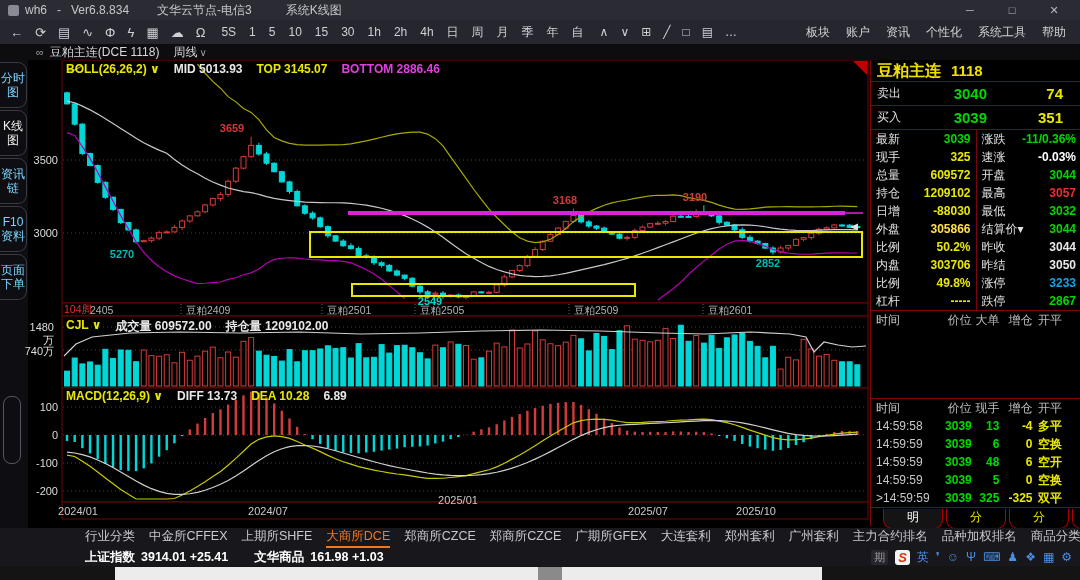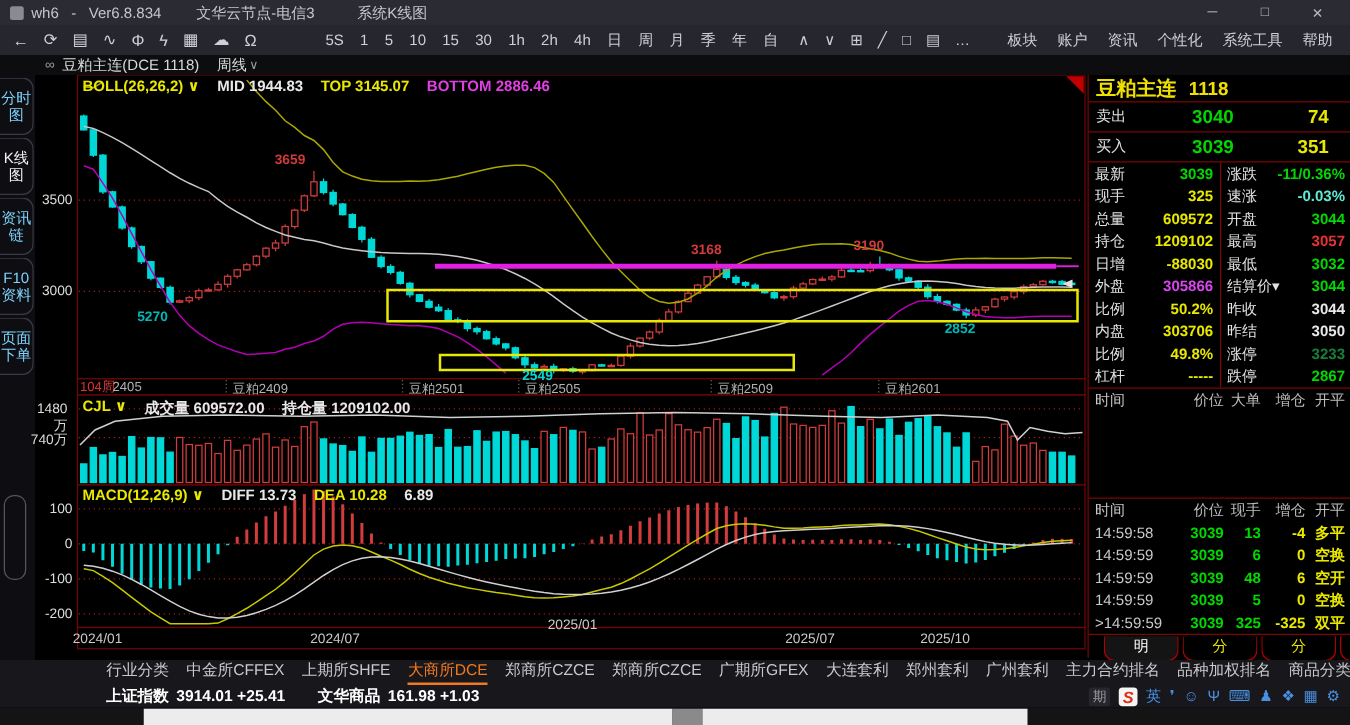--- a/index.html
+++ b/index.html
@@ -9,21 +9,21 @@
   
   .titlebar{left:0;top:0;width:1080px;height:20px;background:#2b2b33;display:flex;align-items:center;font-size:12px;color:#c6c6cc;}
   .titlebar .appicon{width:11px;height:11px;background:#8a8a94;border-radius:2px;margin:0 6px 0 8px;}
   .titlebar span{margin-right:10px;white-space:nowrap;}
   .wincontrols{position:absolute;right:0;top:0;height:20px;display:flex;}
   .winbtn{width:32px;height:20px;display:flex;align-items:center;justify-content:center;color:#b8b8c0;font-size:11px;}
   
   .toolbar{left:0;top:20px;width:1080px;height:24px;background:#26262e;display:flex;align-items:center;font-size:12px;color:#cfcfd6;border-bottom:1px solid #17171c;}
   .tbicons{display:flex;gap:12px;padding-left:10px;align-items:center;font-size:13px;}
   .tbicons span{cursor:default;}
-  .tbperiods{display:flex;gap:13px;padding-left:16px;align-items:center;margin-left:39px;}
+  .tbperiods{display:flex;gap:13px;padding-left:16px;align-items:center;}
   .tbtools{display:flex;gap:12px;padding-left:16px;align-items:center;font-size:12px;}
   .tbmenus{margin-left:auto;display:flex;gap:16px;padding-right:14px;align-items:center;}
   
   .tabstrip{left:0;top:44px;width:1080px;height:16px;background:#0d0d10;display:flex;align-items:center;font-size:12px;color:#d8d8d8;}
   .tabstrip .link{color:#9a9aa2;margin:0 6px 0 36px;font-size:11px;}
   .tabstrip .per{margin-left:14px;}
   .tabstrip .caret{color:#9a9aa2;font-size:10px;margin-left:2px;}
   
   .sidebar{left:0;top:60px;width:28px;height:468px;background:#0e0e12;}
   .side-tab{width:26px;padding:8px 0;margin:2px 0;text-align:center;color:#7dd3fc;font-size:12px;line-height:14px;border:1px solid #3a3a44;border-left:none;border-radius:0 9px 9px 0;}
@@ -50,21 +50,21 @@
   .q-half{width:50%;display:flex;align-items:center;height:100%;}
   .q-half.r{border-left:1px solid #7a0606;}
   .q-lb{padding-left:5px;color:#e2e2e2;font-size:12px;white-space:nowrap;}
   .q-vl{flex:1;text-align:right;padding-right:5px;font-weight:bold;font-size:12px;white-space:nowrap;}
   .t-head{height:18px;display:flex;align-items:center;color:#bcbcbc;}
   .t-row{height:18px;display:flex;align-items:center;font-weight:bold;}
   .c-time{width:62px;padding-left:5px;font-weight:normal;color:#c8c8c8;}
   .c-price{width:42px;text-align:right;}
   .c-qty{width:30px;text-align:right;}
   .c-delta{width:36px;text-align:right;}
-  .c-type{width:32px;text-align:right;padding-right:5px;}
+  .c-type{width:32px;text-align:right;padding-right:19px;}
   .t-head .c-price,.t-head .c-qty,.t-head .c-delta,.t-head .c-type{font-weight:normal;color:#bcbcbc;}
   .q-tabs{height:20px;display:flex;gap:3px;padding:1px 0 0 12px;border-top:1px solid #7a0606;}
   .q-tab{padding:0 23px;border:1px solid #b00000;border-top:none;border-radius:0 0 9px 9px;color:#e8e800;font-size:12px;line-height:17px;}
   .q-tab.active{color:#ffffff;background:#141414;}
   
   .bnav{left:0;top:528px;width:1080px;height:20px;background:#17171c;display:flex;align-items:center;font-size:12.5px;color:#c8c8cd;}
   .bnav-items{display:flex;gap:14px;padding-left:85px;white-space:nowrap;}
   .bnav-item.active{color:#f07820;border-bottom:2px solid #f07820;padding-bottom:1px;}
   
   .sbar{left:0;top:548px;width:1080px;height:18px;background:#17171c;display:flex;align-items:center;font-size:12.5px;}
@@ -638,21 +638,21 @@
       <div class="ctrlab" style="left: 574px; top: 304px;">豆粕2509</div>
       <div class="ctrlab" style="left: 708px; top: 304px;">豆粕2601</div>
       <div class="anno" style="left: 232px; top: 122px; color: rgb(208, 58, 58);">3659</div>
       <div class="anno" style="left: 122px; top: 248px; color: rgb(0, 184, 184);">5270</div>
       <div class="anno" style="left: 565px; top: 194px; color: rgb(208, 58, 58);">3168</div>
       <div class="anno" style="left: 695px; top: 191px; color: rgb(208, 58, 58);">3190</div>
       <div class="anno" style="left: 768px; top: 257px; color: rgb(0, 184, 184);">2852</div>
       <div class="anno" style="left: 430px; top: 295px; color: rgb(0, 216, 216);">2549</div>
       <div class="indrow" style="left: 66px; top: 62px;">
         <span style="color: rgb(232, 232, 0); pointer-events: auto;">BOLL(26,26,2) ∨</span>
-        <span style="color: rgb(232, 232, 232);">MID 1944.83</span>
+        <span style="color: rgb(232, 232, 232);">MID 5013.93</span>
         <span style="color: rgb(232, 232, 0);">TOP 3145.07</span>
         <span style="color: rgb(224, 64, 224);">BOTTOM 2886.46</span>
       </div>
       <div class="indrow" style="left: 66px; top: 318px;">
         <span style="color: rgb(232, 232, 0); pointer-events: auto;">CJL ∨</span>
         <span style="color: rgb(232, 232, 232);">成交量 609572.00</span>
         <span style="color: rgb(232, 232, 232);">持仓量 1209102.00</span>
       </div>
       <div class="indrow" style="left: 66px; top: 389px;">
         <span style="color: rgb(232, 232, 0); pointer-events: auto;">MACD(12,26,9) ∨</span>
@@ -688,21 +688,21 @@
             <span class="q-vl" style="color: rgb(0, 216, 0);">-11/0.36%</span>
           </div>
         </div>
         <div class="q-row">
           <div class="q-half">
             <span class="q-lb">现手</span>
             <span class="q-vl" style="color: rgb(232, 232, 0);">325</span>
           </div>
           <div class="q-half r">
             <span class="q-lb">速涨</span>
-            <span class="q-vl" style="color: #5eead4;">-0.03%</span>
+            <span class="q-vl" style="color: #ffffff;">-0.03%</span>
           </div>
         </div>
         <div class="q-row">
           <div class="q-half">
             <span class="q-lb">总量</span>
             <span class="q-vl" style="color: rgb(232, 232, 0);">609572</span>
           </div>
           <div class="q-half r">
             <span class="q-lb">开盘</span>
             <span class="q-vl" style="color: rgb(0, 216, 0);">3044</span>
@@ -724,21 +724,21 @@
             <span class="q-vl" style="color: rgb(232, 232, 0);">-88030</span>
           </div>
           <div class="q-half r">
             <span class="q-lb">最低</span>
             <span class="q-vl" style="color: rgb(0, 216, 0);">3032</span>
           </div>
         </div>
         <div class="q-row">
           <div class="q-half">
             <span class="q-lb">外盘</span>
-            <span class="q-vl" style="color: #d946ef;">305866</span>
+            <span class="q-vl" style="color: #fde047;">305866</span>
           </div>
           <div class="q-half r">
             <span class="q-lb">结算价▾</span>
             <span class="q-vl" style="color: rgb(0, 216, 0);">3044</span>
           </div>
         </div>
         <div class="q-row">
           <div class="q-half">
             <span class="q-lb">比例</span>
             <span class="q-vl" style="color: rgb(232, 232, 0);">50.2%</span>
@@ -758,21 +758,21 @@
             <span class="q-vl" style="color: rgb(232, 232, 232);">3050</span>
           </div>
         </div>
         <div class="q-row">
           <div class="q-half">
             <span class="q-lb">比例</span>
             <span class="q-vl" style="color: rgb(232, 232, 0);">49.8%</span>
           </div>
           <div class="q-half r">
             <span class="q-lb">涨停</span>
-            <span class="q-vl" style="color: #15803d;">3233</span>
+            <span class="q-vl" style="color: #0ea5e9;">3233</span>
           </div>
         </div>
         <div class="q-row">
           <div class="q-half">
             <span class="q-lb">杠杆</span>
             <span class="q-vl" style="color: rgb(232, 232, 0);">-----</span>
           </div>
           <div class="q-half r">
             <span class="q-lb">跌停</span>
             <span class="q-vl" style="color: rgb(0, 216, 0);">2867</span>

